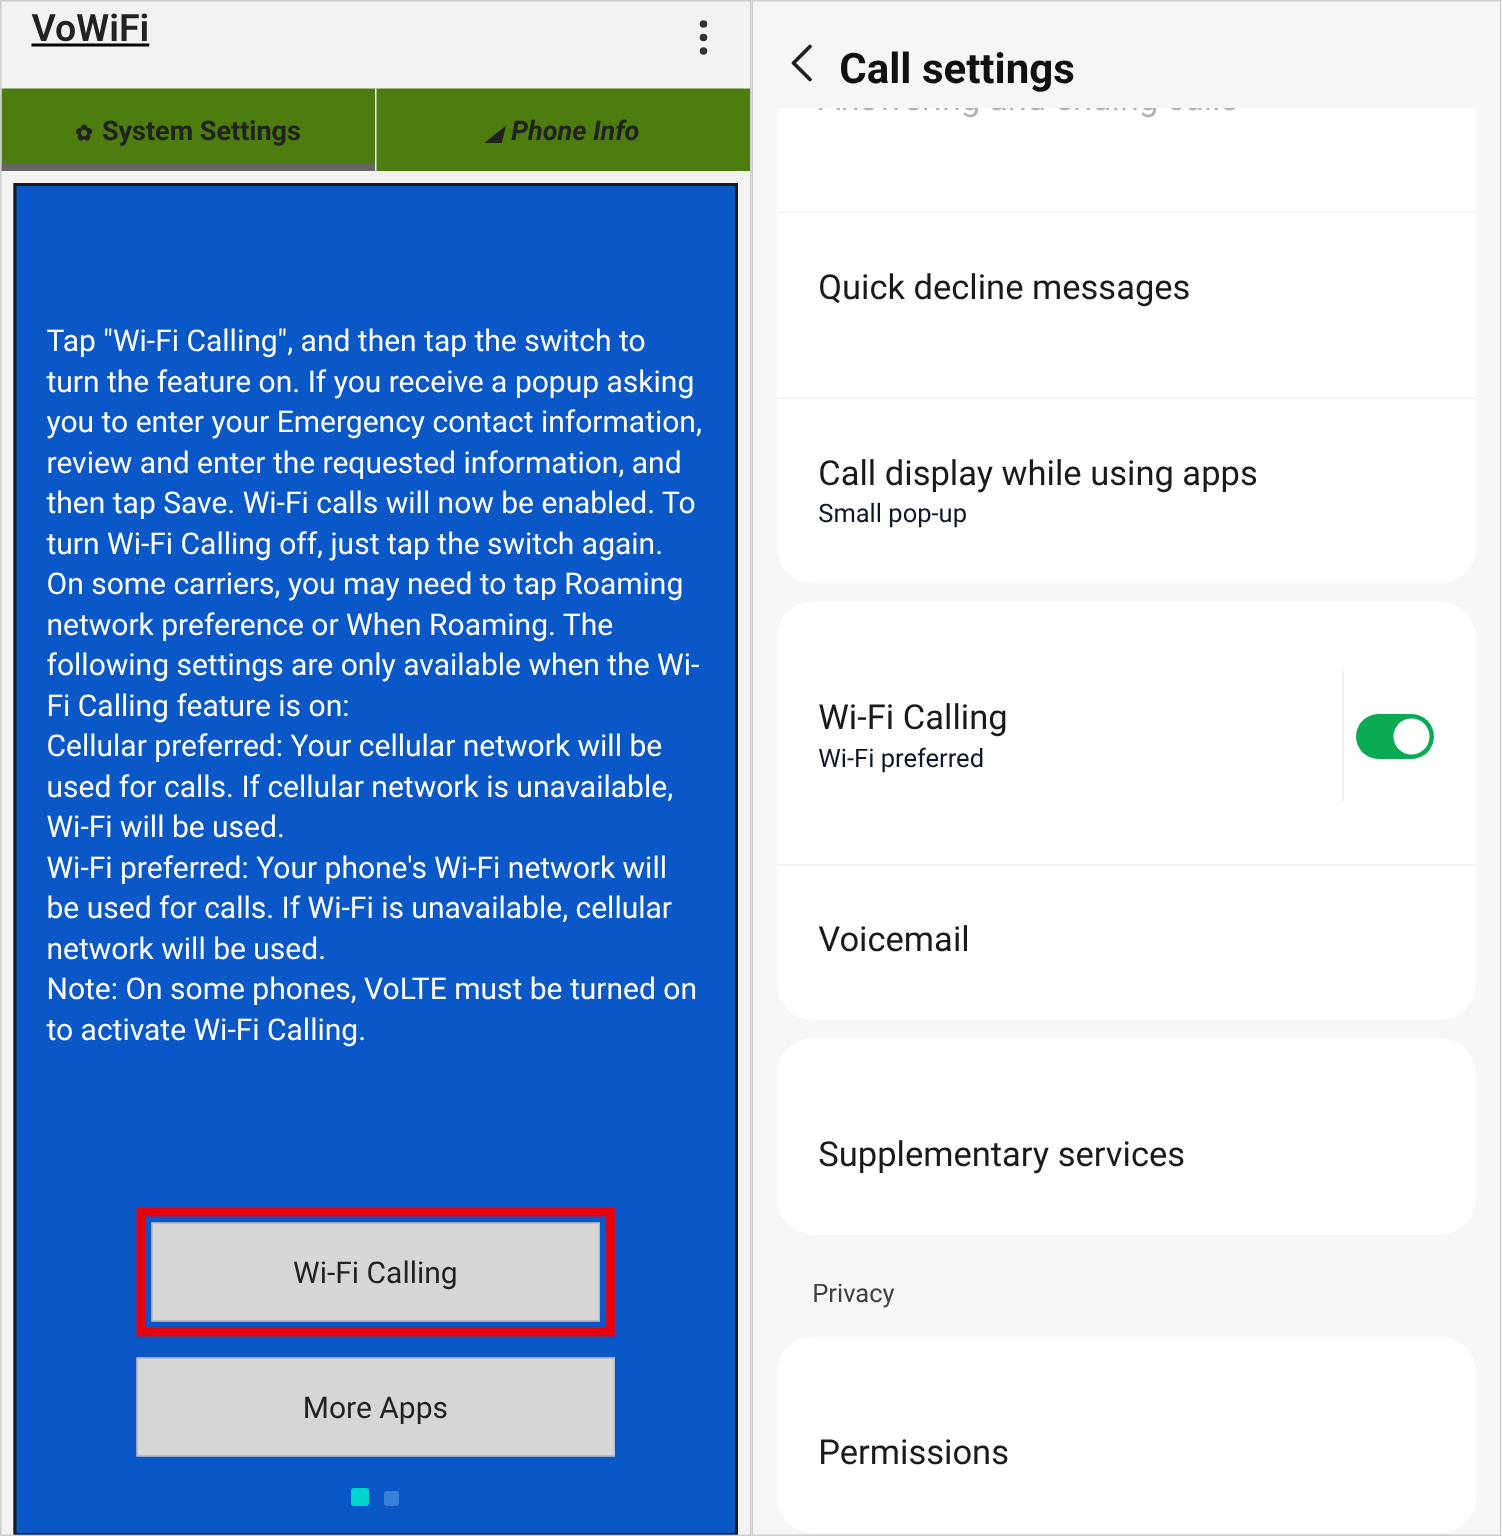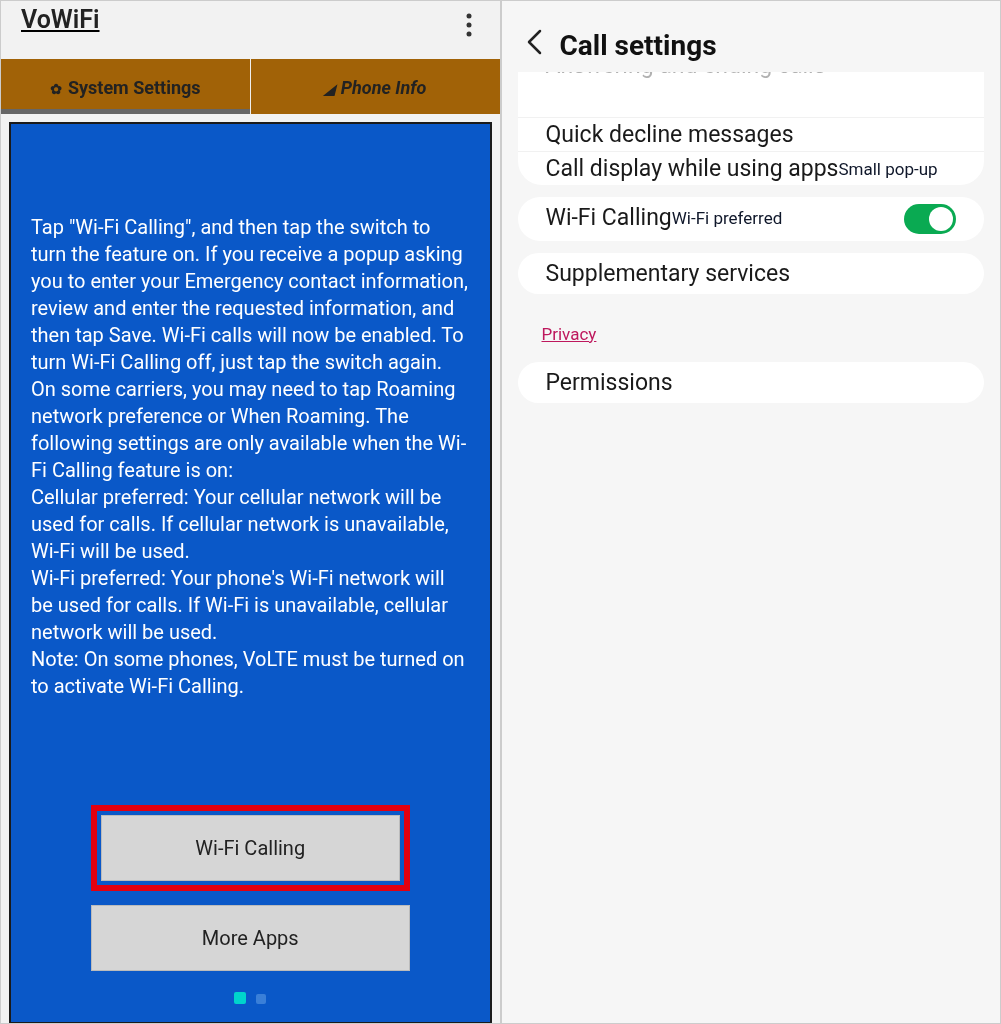--- a/index.html
+++ b/index.html
@@ -7,21 +7,21 @@
 .container { display: flex; width: 100%; height: 100%; }
 .pane { flex: 1; border: 1px solid #ccc; position: relative; overflow: hidden; }
 .pane-left { background: #f2f2f2; }
 .pane-right { background: #f6f6f6; }
 
 
 .titlebar { display: flex; justify-content: space-between; padding: 4px 20px 12px 20px; height: 58px; text-decoration: underline; }
 .titlebar-title { font-size: 25px; font-weight: 600; color: #222; }
 .kebab { font-size: 24px; color: #333; cursor: pointer; padding: 8px; }
 
-.tabs { display: flex; background: #a16207; }
+.tabs { display: flex; background: #4d7c0f; }
 .tab { flex: 1; text-align: center; padding: 18px 0 16px 0; font-size: 18px; font-weight: 700; color: #222; cursor: pointer; position: relative; border-right: 1px solid #eee; }
 .tab:last-child { border-right: none; font-style: italic; }
 .tab.active::after { content: ''; position: absolute; left: 0; right: 0; bottom: 0; height: 5px; background: #666; }
 .tab .tab-icon { margin-right: 6px; font-size: 14px; }
 
 .blue-card { margin: 8px; border: 2px solid #1a1a1a; background: #0a58c8; color: #fff; padding: 90px 20px 20px 20px; height: calc(100% - 120px); position: relative; }
 .blue-text { font-size: 20px; line-height: 1.35; }
 .blue-text p { margin-bottom: 0; }
 
 .btnwrap { position: absolute; left: 0; right: 0; bottom: 0; padding: 14px 80px 10px 80px; }
@@ -35,27 +35,27 @@
 .pager-dot.inactive { background: #3a7fd8; width: 10px; height: 10px; border-radius: 2px; }
 
 
 .header2 { display: flex; align-items: center; gap: 18px; padding: 28px 9px 10px 24px; }
 .back-chev { font-size: 28px; color: #222; cursor: pointer; }
 .header2-title { font-size: 28px; font-weight: 700; color: #111; }
 
 .cutoff { padding: 2px 32px 14px 32px; font-size: 23px; color: #222; border-bottom: 1px solid #e5e5e5; margin: 0 16px; white-space: nowrap; overflow: hidden; position: relative; top: -12px; }
 
 .group { background: #fff; border-radius: 24px; margin: 12px 16px; padding: 4px 0; }
-.row { padding: 3px 28px; display: flex; justify-content: space-between; cursor: pointer; position: relative; }
+.row { padding: 36px 28px; display: flex; align-items: center; justify-content: space-between; cursor: pointer; position: relative; margin-top: 24px; }
 .row + .row { border-top: 1px solid #f1f1f1; }
 .row-label { font-size: 23px; color: #1a1a1a; }
 .row-sub { font-size: 17px; color: #0f172a; margin-top: 4px; }
-.row-main { display: flex; flex-direction: row; }
+.row-main { display: flex; flex-direction: column; }
 
-.section-label { font-size: 17px; color: #be185d; padding: 18px 40px 6px 40px; text-decoration: underline; }
+.section-label { font-size: 17px; color: #404040; padding: 18px 40px 6px 40px; }
 
 .toggle { width: 52px; height: 30px; background: #0aaa52; border-radius: 15px; position: relative; cursor: pointer; }
 .toggle::after { content: ''; position: absolute; right: 3px; top: 3px; width: 24px; height: 24px; background: #fff; border-radius: 50%; }
 .toggle-divider { position: absolute; right: 88px; top: 18px; bottom: 18px; width: 1px; background: #eee; }
 
 .arrow-annot { position: absolute; left: 756px; top: 373px; pointer-events: none; }
 </style>
 </head>
 <body>
 
@@ -128,20 +128,23 @@
 
     <div class="group">
       <div class="row">
         <div class="row-main">
           <div class="row-label">Wi-Fi Calling</div>
           <div class="row-sub">Wi-Fi preferred</div>
         </div>
         <div class="toggle-divider"></div>
         <div class="toggle"></div>
       </div>
+      <div class="row">
+        <div class="row-label">Voicemail</div>
+      </div>
     </div>
 
     <div class="group">
       <div class="row">
         <div class="row-label">Supplementary services</div>
       </div>
     </div>
 
     <div class="section-label">Privacy</div>
 

